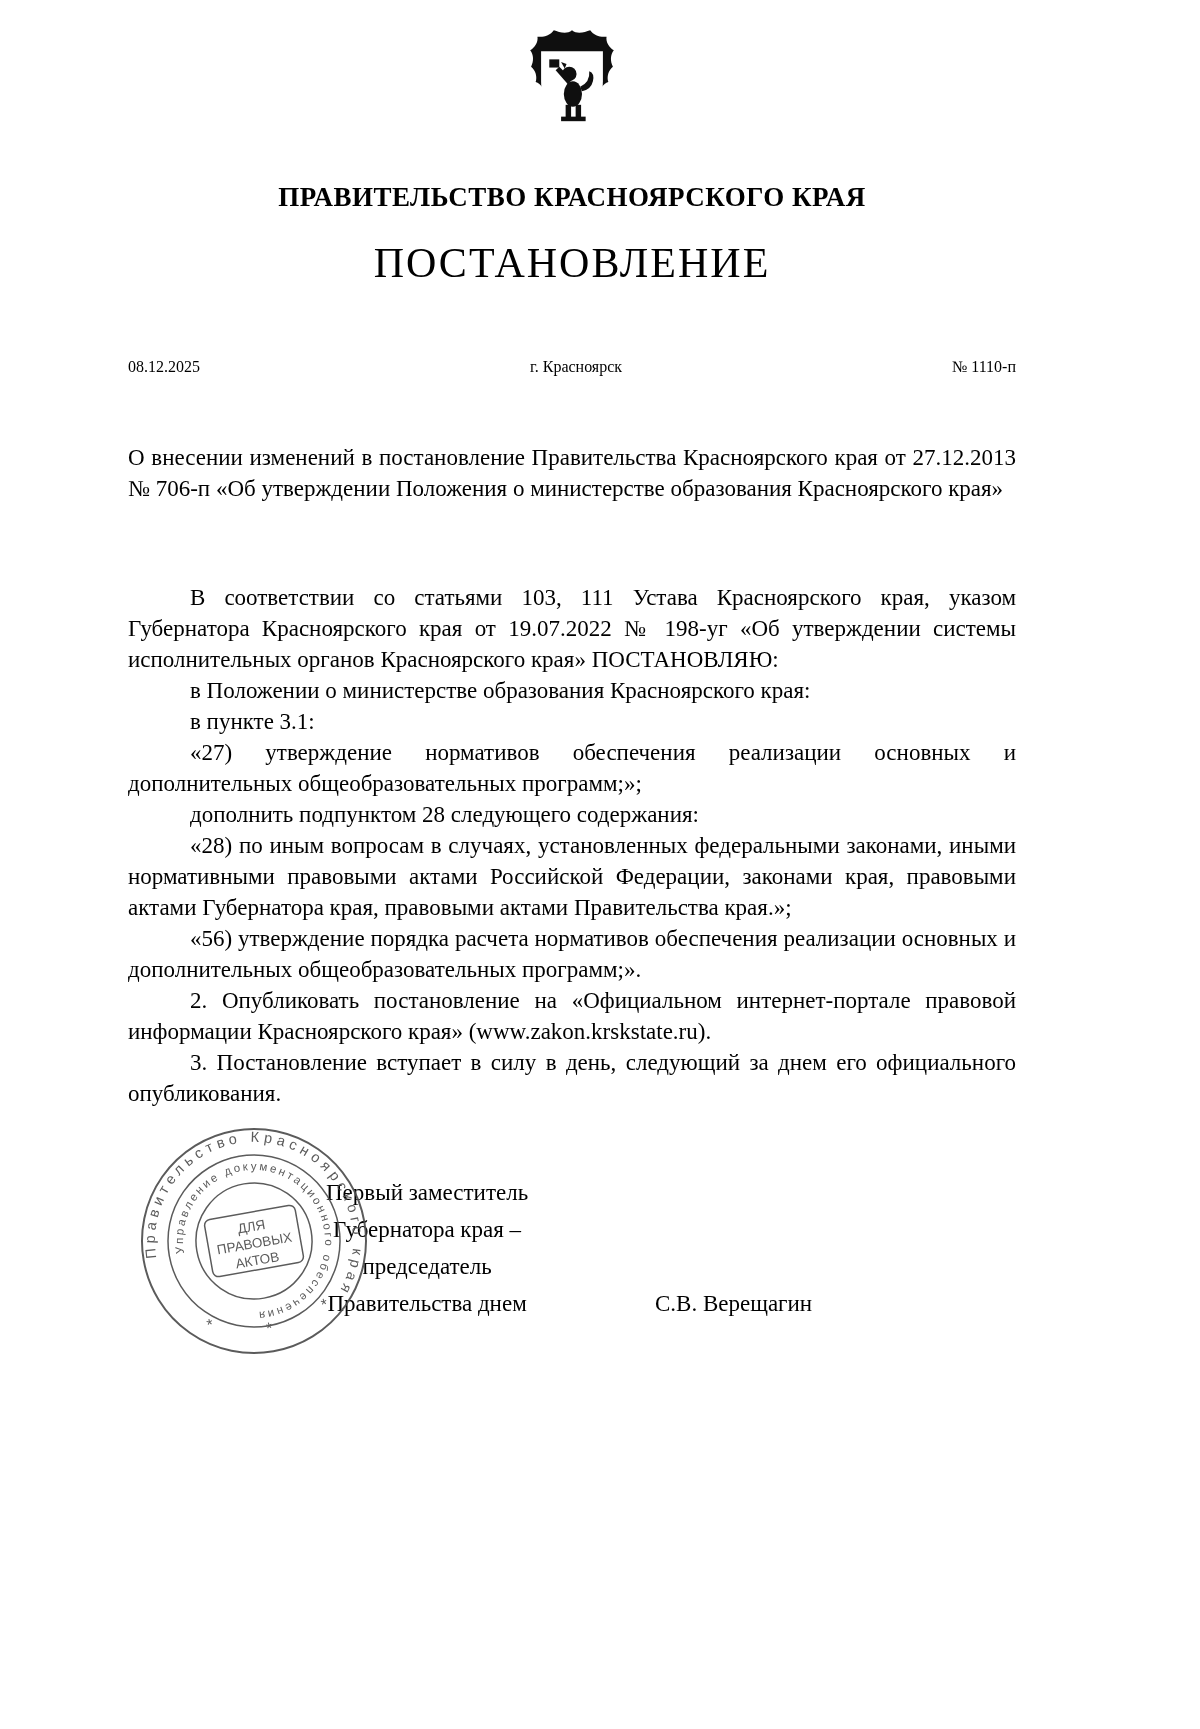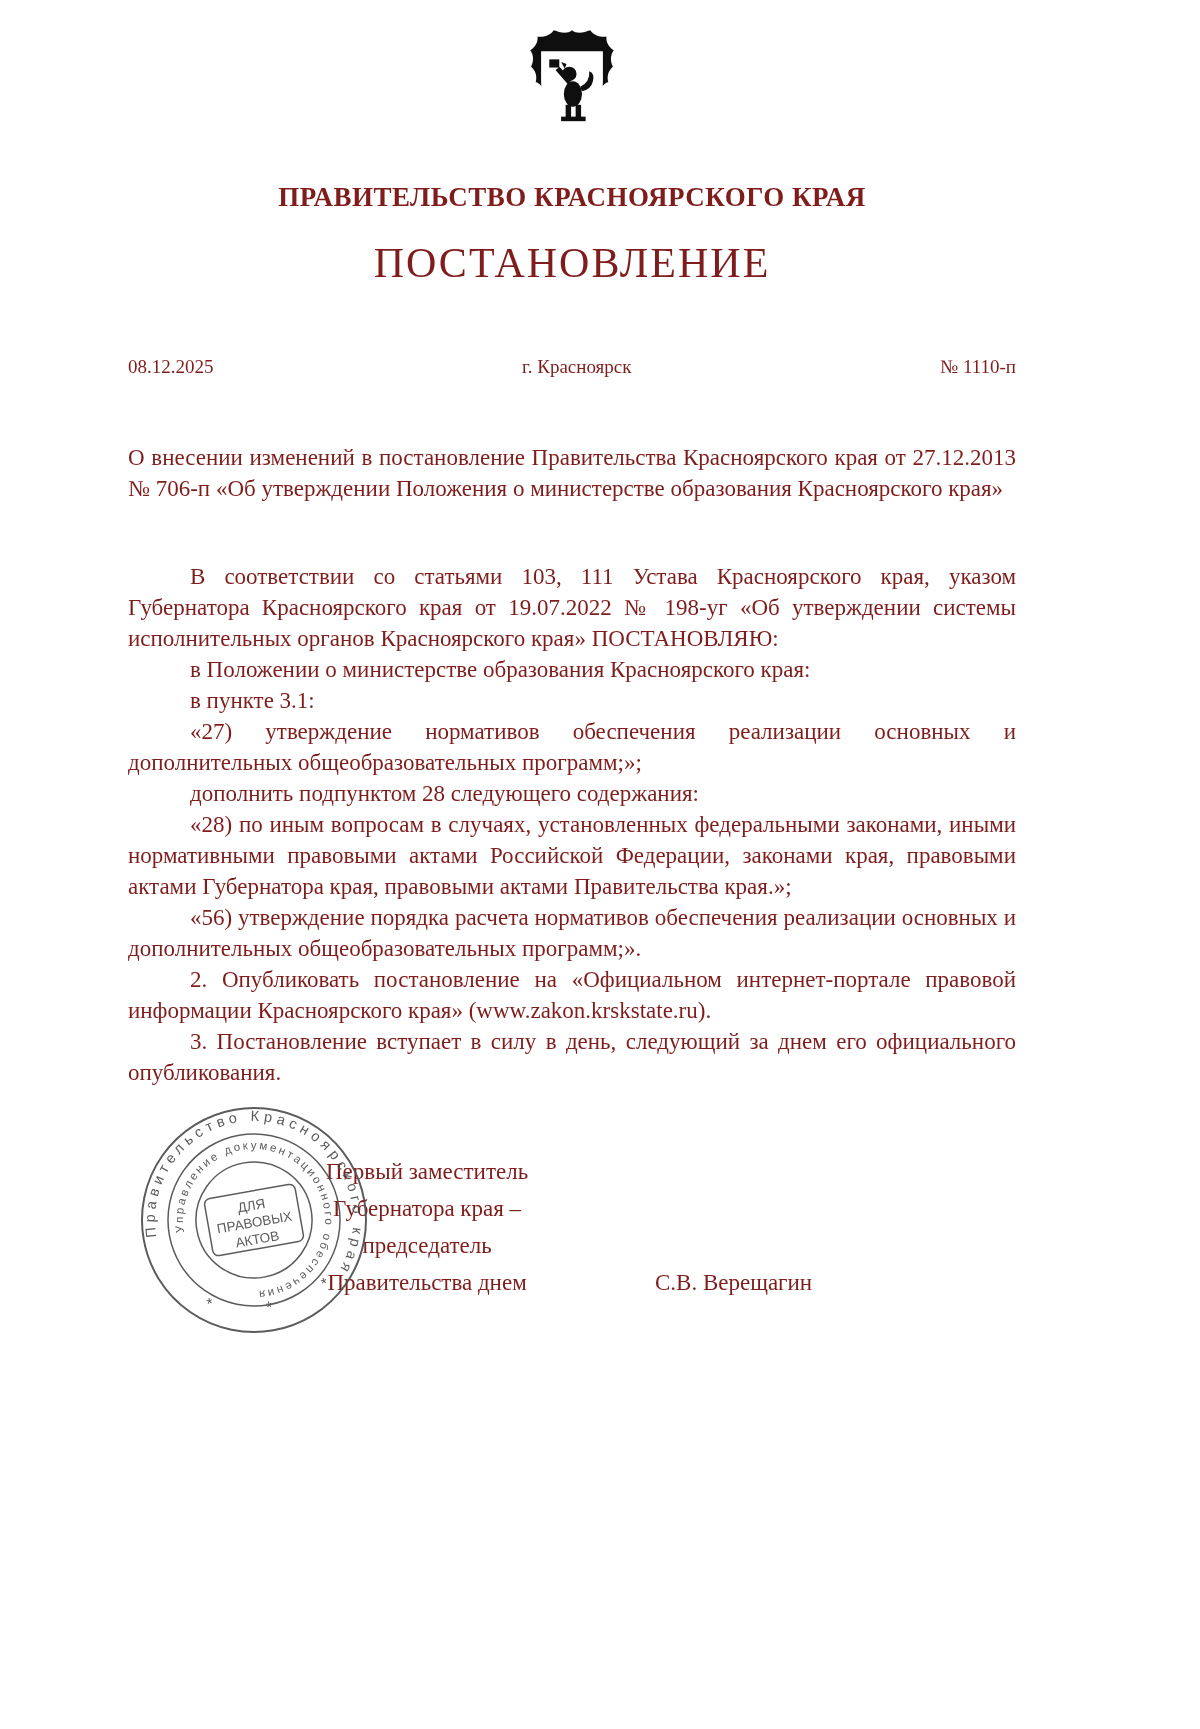--- a/index.html
+++ b/index.html
@@ -2,43 +2,43 @@
 <html><head>
 <meta charset="utf-8">
 <style>
   * { margin:0; padding:0; box-sizing:border-box; }
   html, body { background:#e9e9e9; }
   .page {
     width:1200px; height:1729px;
     margin:0 auto;
     background:#ffffff;
     font-family:"Liberation Serif", serif;
-    color:#7f1d1d;
+    color:#000000;
     padding:28px 184px 0 128px;
     position:relative;
     overflow:hidden;
   }
   .emblem { width:100px; height:110px; margin:0 auto; }
   .org-name {
     text-align:center; font-weight:bold; font-size:27px;
     margin-top:44px; letter-spacing:0.5px; line-height:31px;
   }
   .doc-type {
     text-align:center; font-weight:normal; font-size:42px;
     margin-top:26px; letter-spacing:2px; line-height:48px;
   }
   .meta-row {
     display:flex; justify-content:space-between; align-items:flex-end;
-    margin-top:64px; font-size:19px; line-height:31px;
+    margin-top:64px; font-size:16px; line-height:31px;
   }
   .subject {
     margin-top:60px; font-size:23px; line-height:31px;
     text-align:justify;
   }
-  .doc-body { margin-top:57px; font-size:23px; line-height:31px; }
+  .doc-body { margin-top:78px; font-size:23px; line-height:31px; }
   .doc-body p { text-align:justify; text-indent:62px; }
   .sig {
     position:relative; margin-top:12px; height:400px;
     font-size:23px; line-height:37px;
   }
   .stamp {
     position:absolute; left:8px; top:2px; width:236px; height:236px;
     transform:rotate(-10deg); opacity:0.92; z-index:2;
   }
   .stamp text {

